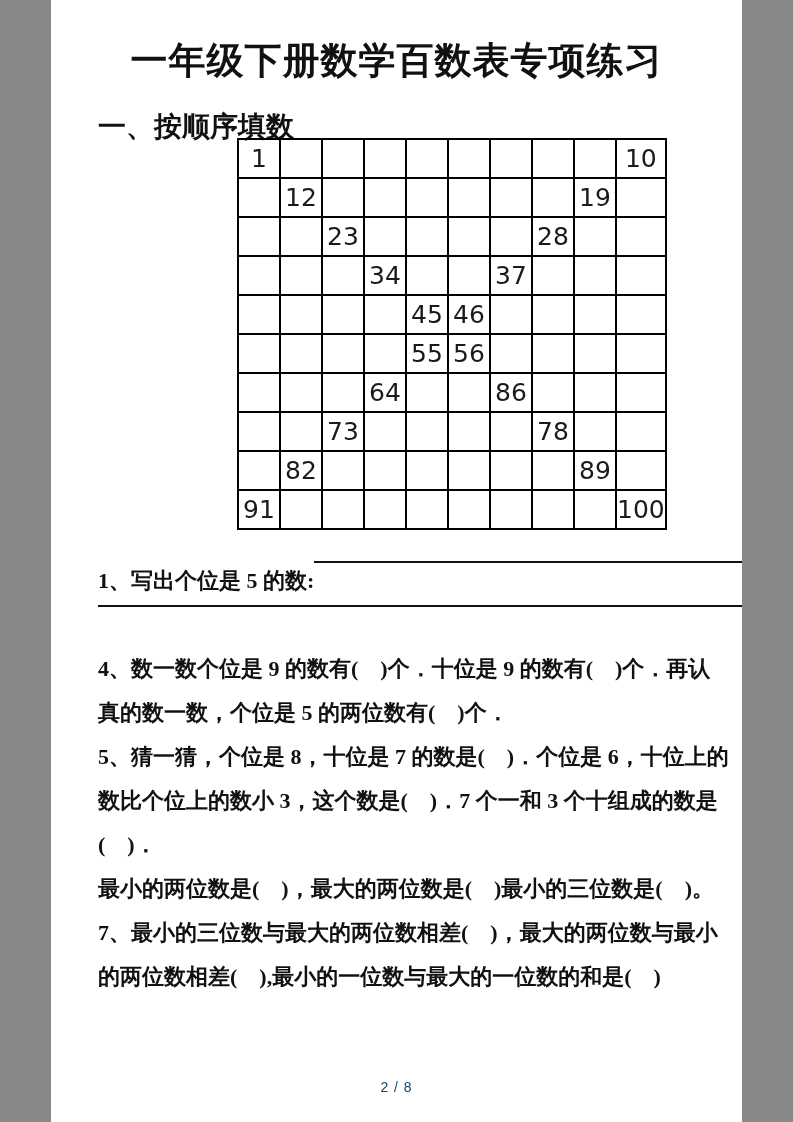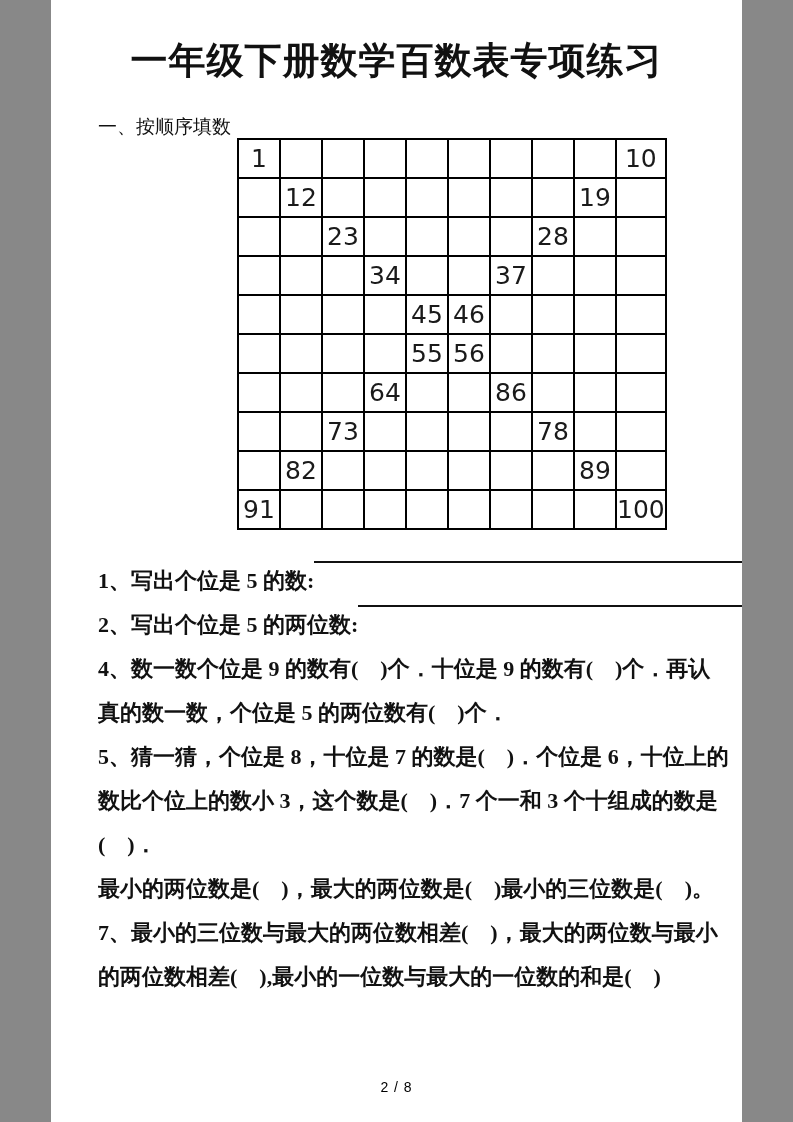--- a/index.html
+++ b/index.html
@@ -13,23 +13,23 @@
     overflow:hidden;
   }
   .title{
     position:absolute;top:40px;left:0;width:100%;
     text-align:center;
     font-family:"Liberation Sans","DejaVu Sans",sans-serif;
     font-size:37px;font-weight:bold;line-height:1.15;
     letter-spacing:1px;
   }
   .section-heading{
-    position:absolute;top:114px;left:47px;
+    position:absolute;top:108px;left:47px;
     font-family:"Liberation Sans","DejaVu Sans",sans-serif;
-    font-size:19px;font-weight:normal;
+    font-size:28px;font-weight:bold;
   }
   table.hundred-chart{
     position:absolute;left:186px;top:138px;
     border-collapse:collapse;
     table-layout:fixed;
   }
   table.hundred-chart td{
     width:42px;height:39px;
     box-sizing:border-box;
     border:2px solid #000;
@@ -54,21 +54,21 @@
   .fill{
     flex:1 1 auto;
     border-bottom:2px solid #111;
     margin-bottom:8px;
     min-width:20px;
   }
   .page-number{
     position:absolute;top:1079px;left:0;width:100%;
     text-align:center;
     font-family:"Liberation Sans","DejaVu Sans",sans-serif;
-    font-size:14px;color:#000000;
+    font-size:14px;color:#0c4a6e;
     letter-spacing:1px;
   }
 </style>
 </head>
 <body>
 
 <div class="page">
 
   <div class="title">一年级下册数学百数表专项练习</div>
 
@@ -203,21 +203,20 @@
 
     <div>
       <div class="q-line">
         <span class="txt">1、写出个位是 5 的数:</span>
         <span class="fill"></span>
       </div>
     </div>
 
     <div>
       <div class="q-line">
-        <span class="txt">2、写出个位是 5 的两位数:</span>
         <span class="fill"></span>
       </div>
     </div>
 
 
     <div>
       <div class="q-line">
         <span class="txt">4、数一数个位是 9 的数有(    )个．十位是 9 的数有(    )个．再认</span>
       </div>
       <div class="q-line">

